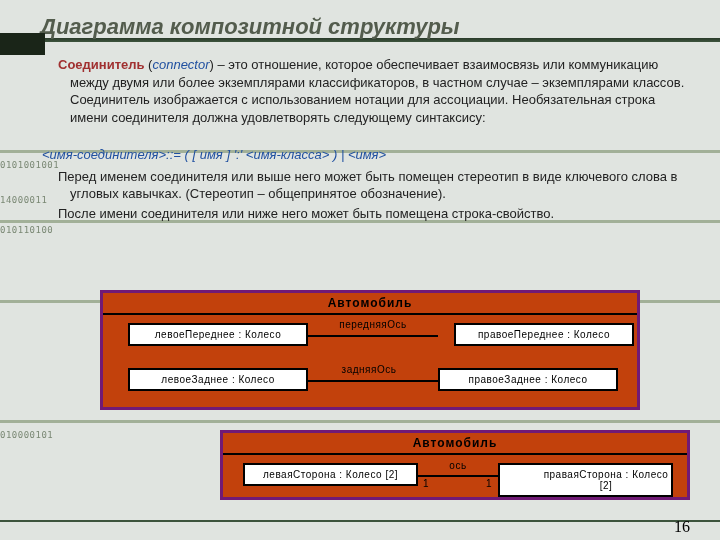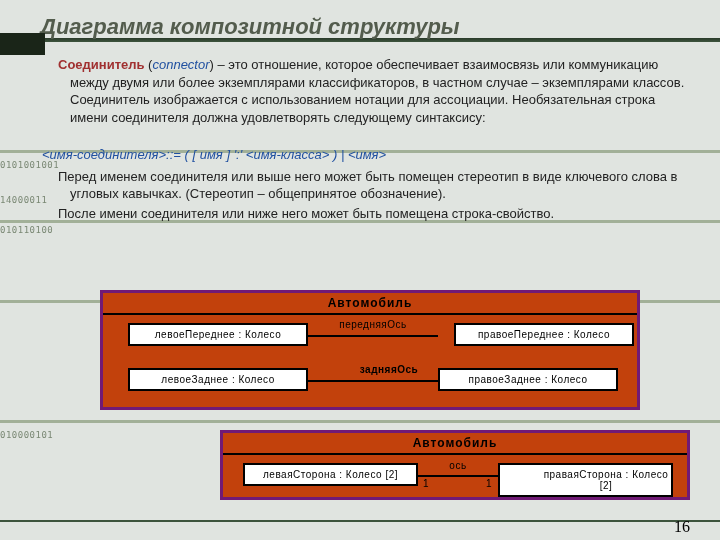--- a/index.html
+++ b/index.html
@@ -184,21 +184,21 @@
     <div class="class-title">Автомобиль</div>
 
     <div class="role-box" style="left:25px;top:30px;">левоеПереднее : Колесо</div>
     <div class="role-box" style="left:335px;top:30px;margin-left:16px;">правоеПереднее : Колесо</div>
     <div class="conn-line" style="left:205px;top:42px;width:130px;"></div>
     <div class="conn-label" style="left:225px;top:26px;width:90px;">передняяОсь</div>
 
     <div class="role-box" style="left:25px;top:75px;">левоеЗаднее : Колесо</div>
     <div class="role-box" style="left:335px;top:75px;">правоеЗаднее : Колесо</div>
     <div class="conn-line" style="left:205px;top:87px;width:130px;"></div>
-    <div class="conn-label" style="left:246px;top:71px;width:80px;font-weight:bold;">задняяОсь</div>
+    <div class="conn-label" style="left:226px;top:71px;width:80px;">задняяОсь</div>
   </div>
 </div>
 
 <div class="diagram d2">
   <div class="class-box" style="left:0;top:0;width:470px;height:70px;">
     <div class="class-title">Автомобиль</div>
     <div class="role-box2" style="left:20px;top:30px;">леваяСторона : Колесо [2]</div>
     <div class="role-box2" style="left:275px;top:30px;padding-left:41px;">праваяСторона : Колесо [2]</div>
     <div class="conn-line" style="left:195px;top:42px;width:80px;"></div>
     <div class="conn-label" style="left:215px;top:27px;width:40px;">ось</div>

